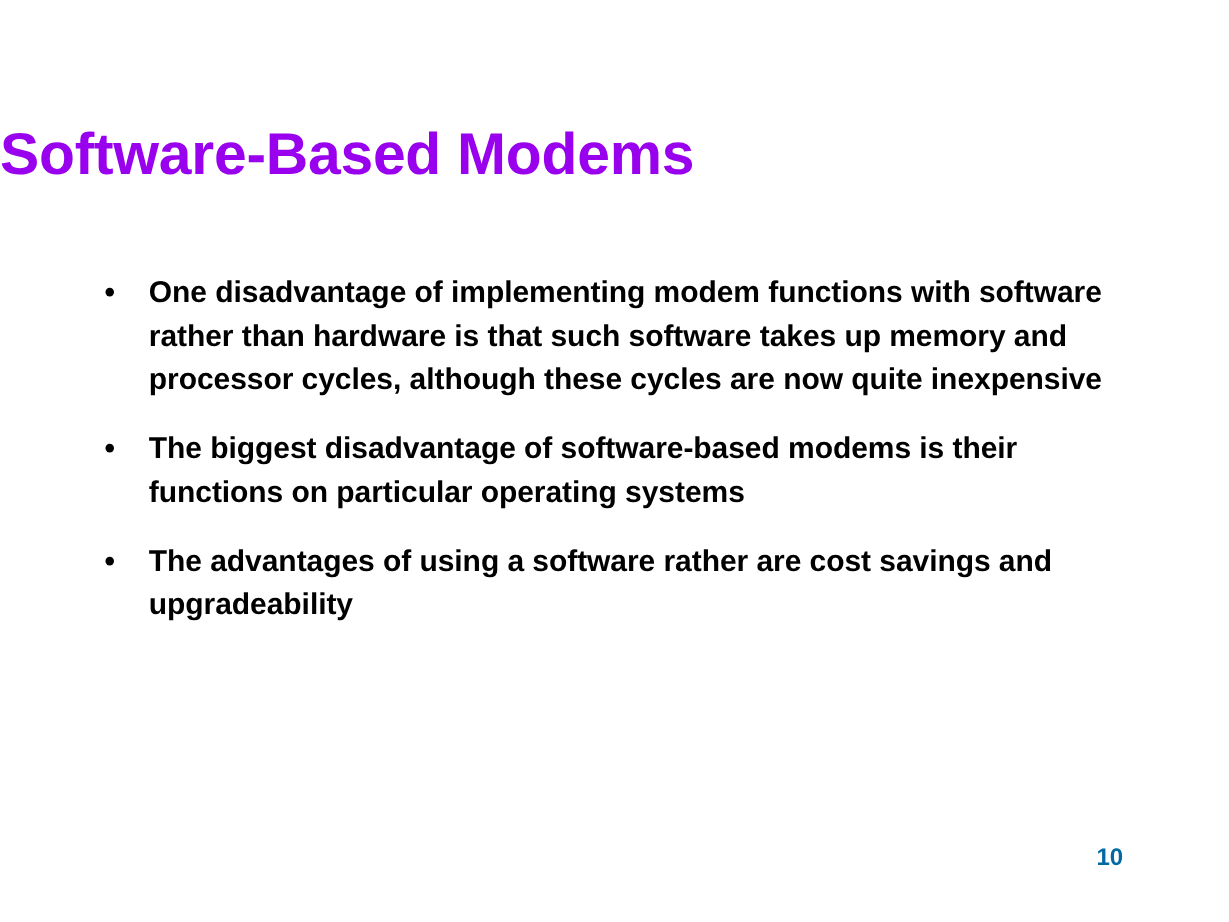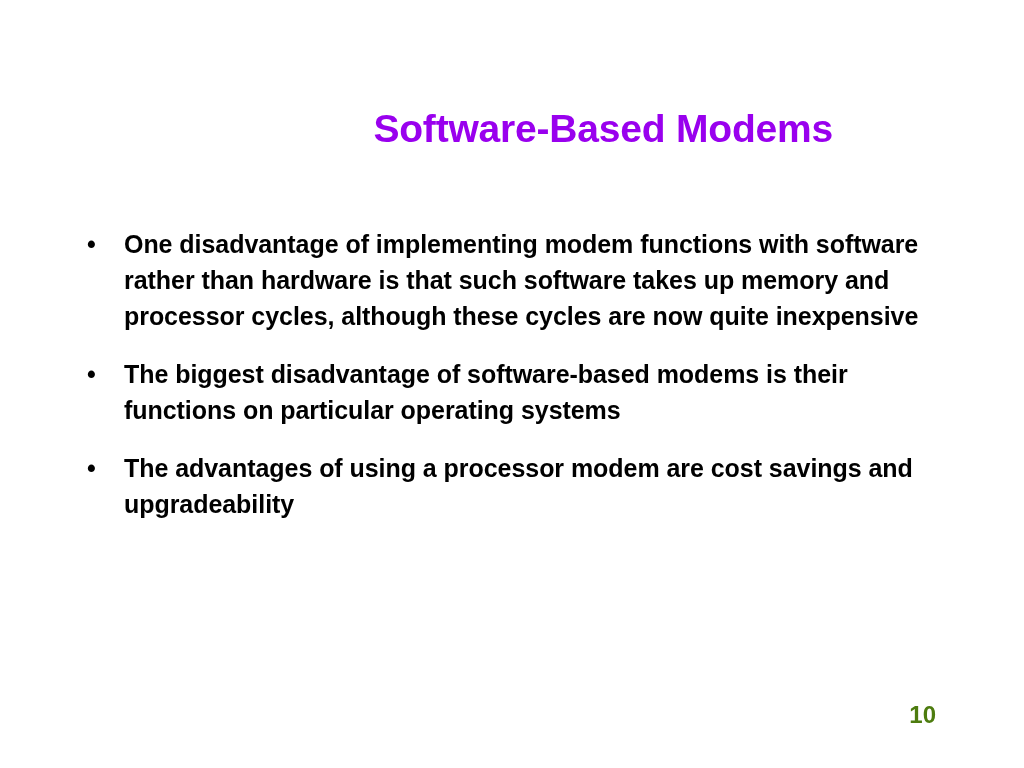--- a/index.html
+++ b/index.html
@@ -18,22 +18,22 @@
     position: relative;
     width: 1024px;
     height: 768px;
     background: #ffffff;
   }
   .slide-title {
     position: absolute;
     left: 0;
     top: 106px;
     width: 833px;
-    text-align: right;
-    font-size: 39px;
+    text-align: left;
+    font-size: 49px;
     font-weight: bold;
     color: #9900ee;
     letter-spacing: -0.2px;
     line-height: 46px;
     white-space: nowrap;
   }
   .body-list {
     position: absolute;
     left: 80px;
     top: 226px;
@@ -63,23 +63,23 @@
     color: #000000;
     text-align: left;
   }
   .bullet-text {
     display: block;
   }
   .page-number {
     position: absolute;
     right: 88px;
     top: 704px;
-    font-size: 24px;
+    font-size: 20px;
     font-weight: bold;
-    color: #4d7c0f;
+    color: #0369a1;
     line-height: 22px;
   }
 </style>
 </head>
 <body>
 
 <div class="slide">
 
   <div class="slide-title">Software-Based Modems</div>
 
@@ -90,20 +90,20 @@
       <span class="bullet-text">One disadvantage of implementing modem functions with software rather than hardware is that such software takes up memory and processor cycles, although these cycles are now quite inexpensive</span>
     </div>
 
     <div class="bullet-item">
       <span class="bullet-marker">•</span>
       <span class="bullet-text">The biggest disadvantage of software-based modems is their functions on particular operating systems</span>
     </div>
 
     <div class="bullet-item">
       <span class="bullet-marker">•</span>
-      <span class="bullet-text">The advantages of using a processor modem are cost savings and upgradeability</span>
+      <span class="bullet-text">The advantages of using a software rather are cost savings and upgradeability</span>
     </div>
 
   </div>
 
   <div class="page-number">10</div>
 
 </div>
 
 </body></html>

